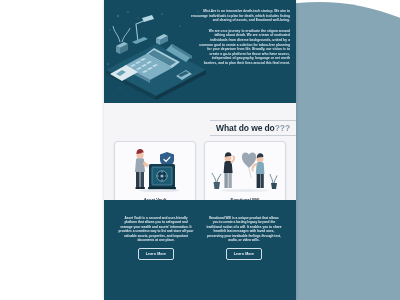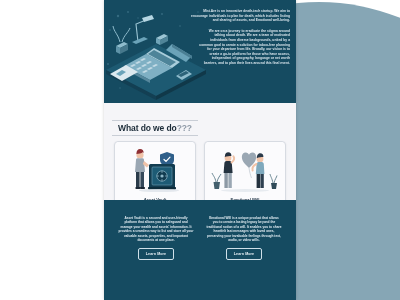--- a/index.html
+++ b/index.html
@@ -71,23 +71,23 @@
 
   
   .section-light {
     position: relative;
     height: 97px;
     background: #f5f5f8;
   }
   .section-title-wrap {
     position: absolute;
     top: 14px;
-    left: 8px;
+    left: 0;
     width: 100%;
-    text-align: left;
+    text-align: right;
   }
   .section-title {
     display: inline-block;
     font-size: 8.5px;
     font-weight: bold;
     color: #1b2b38;
     letter-spacing: -0.1px;
     padding: 2px 6px 2px 6px;
     border-top: 0.6px solid #c9ced6;
     border-bottom: 0.6px solid #c9ced6;

